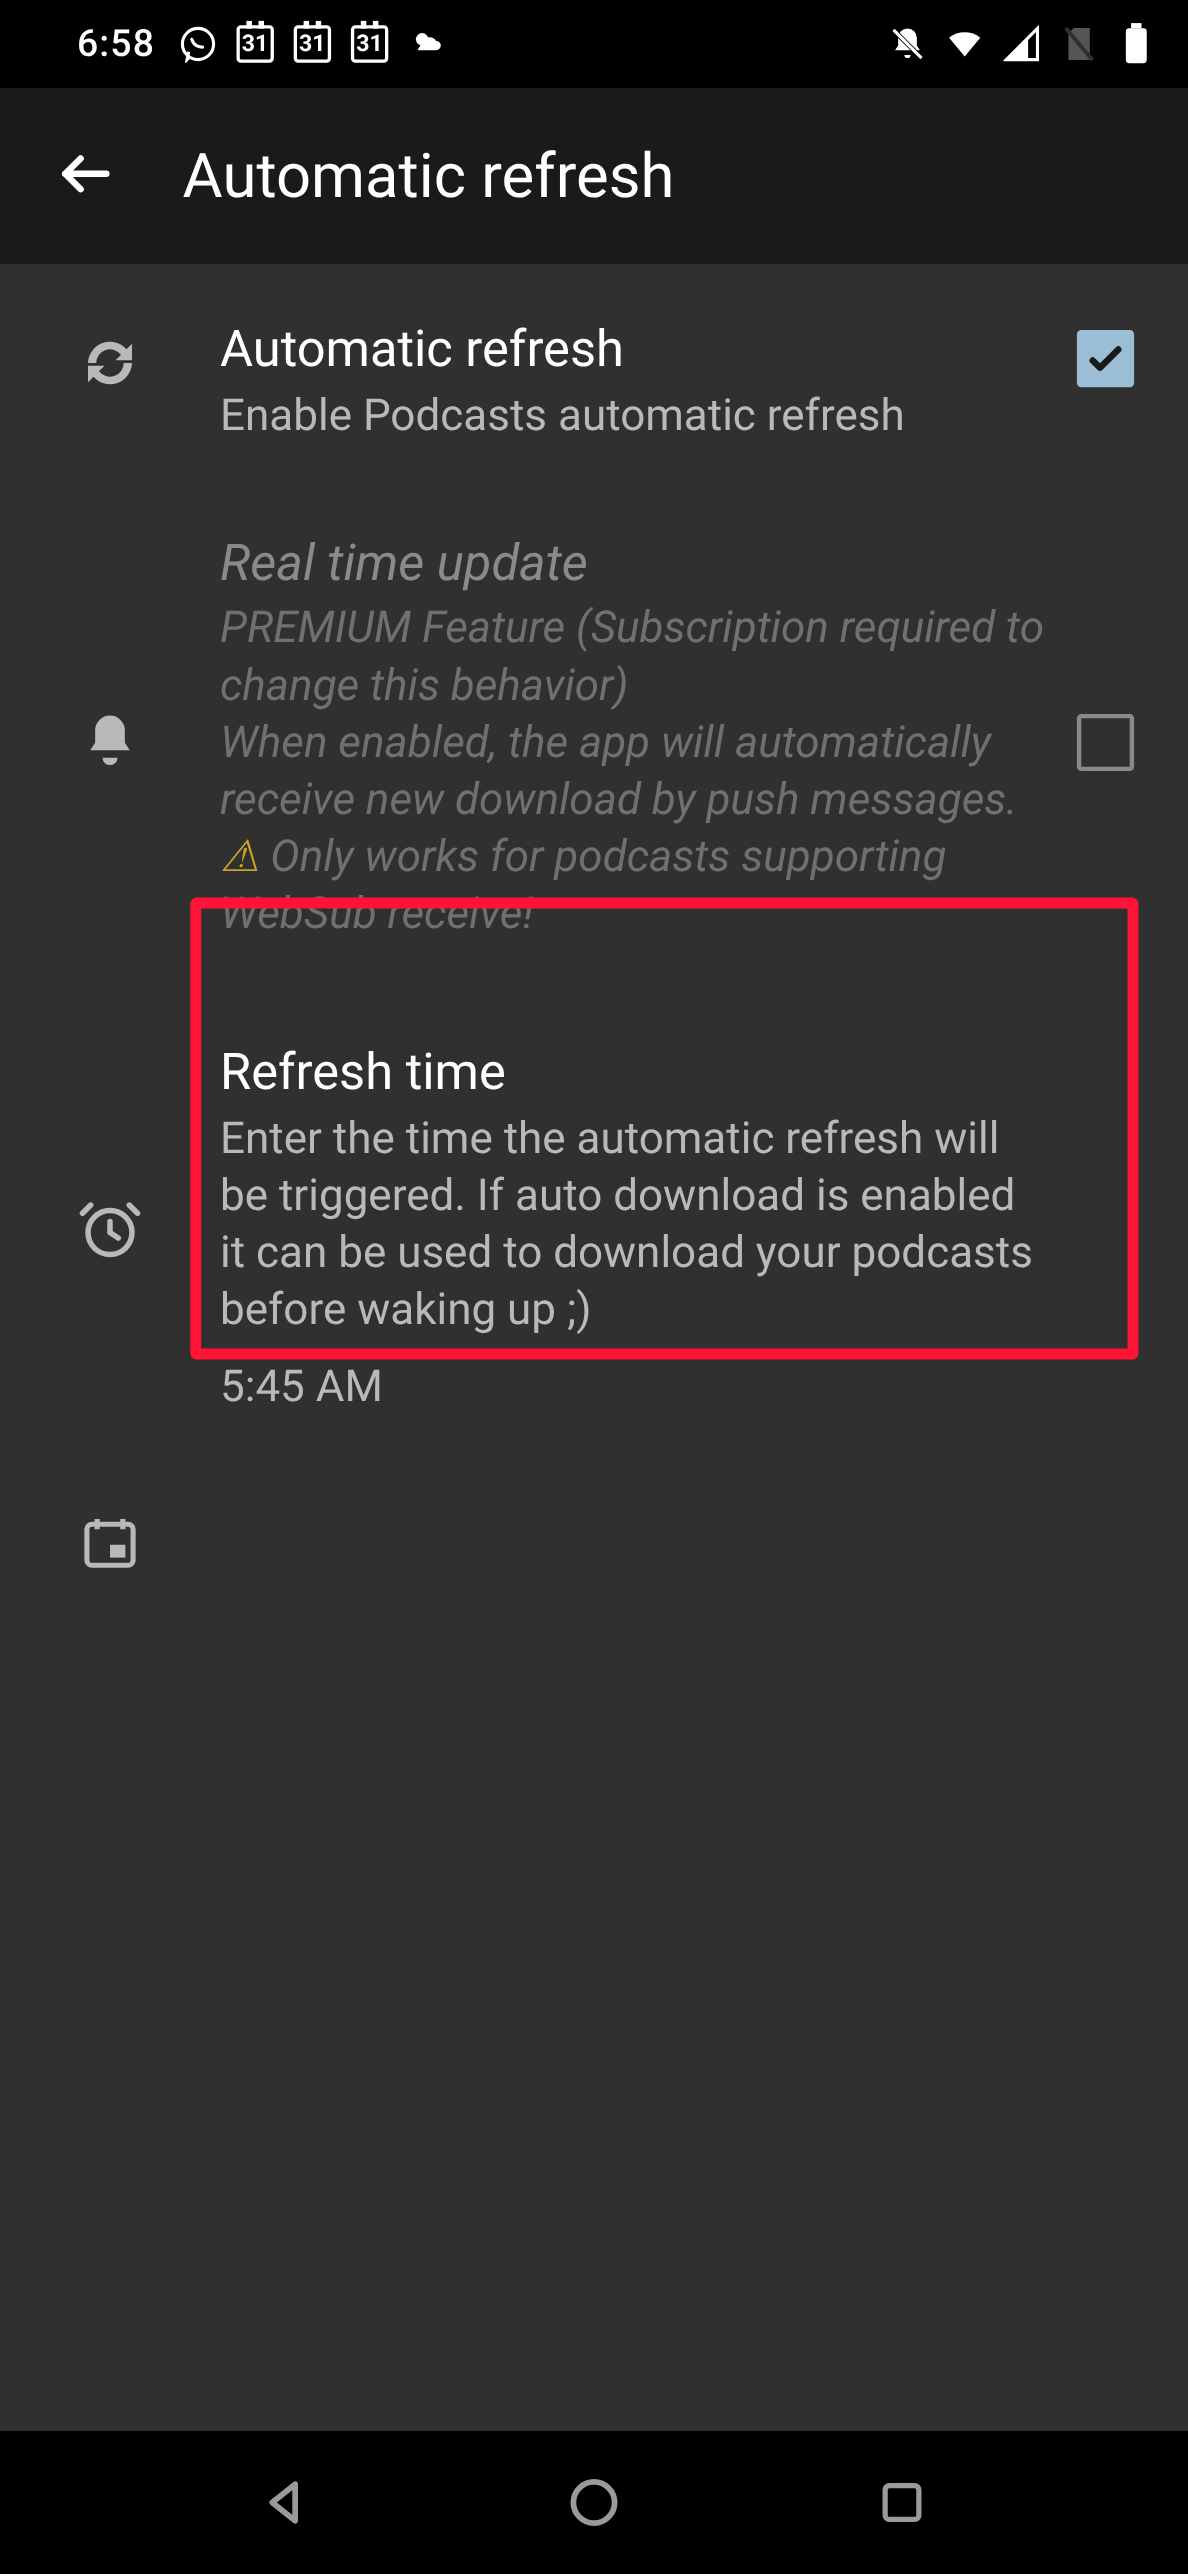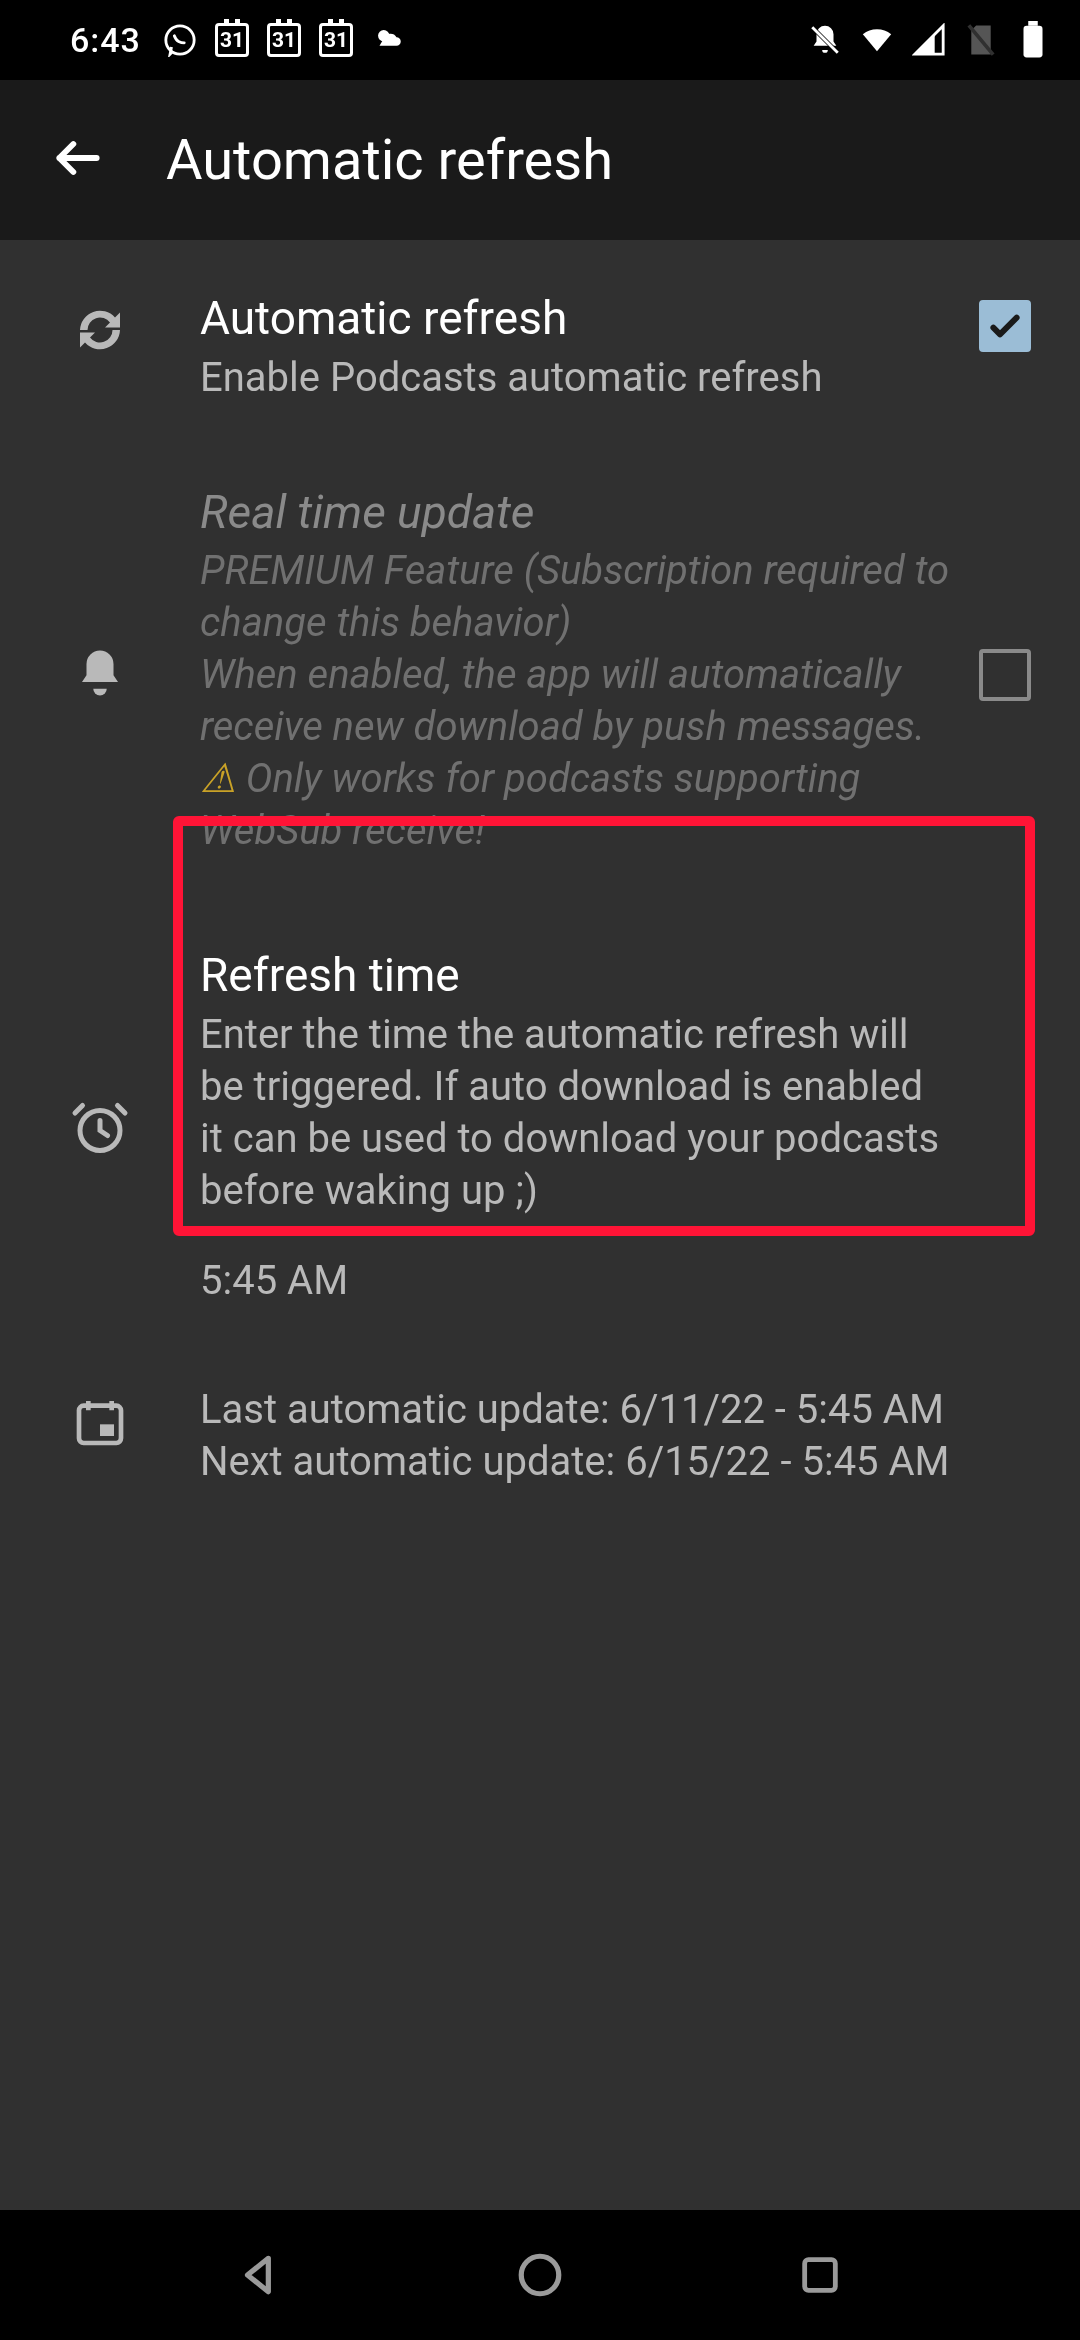--- a/index.html
+++ b/index.html
@@ -116,21 +116,21 @@
   .checkbox.checked {
     background: #9bbdd6;
     border-color: #9bbdd6;
   }
   .checkbox.checked svg { display:block; }
   .checkbox svg { display:none; }
 
   .value-line {
     font-size: 40px;
     color: #b9b9b9;
-    margin-top: 40px;
+    margin-top: 20px;
   }
 
   
   .highlight-box {
     position: absolute;
     border: 10px solid #ff1436;
     border-radius: 6px;
     pointer-events: none;
   }
 
@@ -145,21 +145,21 @@
   }
   .nav-btn { width: 70px; height: 70px; display:flex; align-items:center; justify-content:center; }
 </style>
 </head>
 <body>
 
 <div class="screen">
 
   <div class="status-bar">
     <div class="status-left">
-      <span class="time">6:43</span>
+      <span class="time">6:58</span>
       <span class="status-icon">
         <svg width="34" height="34" viewBox="0 0 24 24">
             <circle cx="12" cy="12" r="10" fill="none" stroke="#fff" stroke-width="2"></circle>
             <path d="M7 20 L5 22 L6 17" stroke="#fff" stroke-width="2" fill="none"></path>
             <path d="M8 9c0 0 1 3 3 4s4 1 4 1" stroke="#fff" stroke-width="2" fill="none" stroke-linecap="round"></path>
           </svg>
       </span>
       <span class="cal-box">
           <span>31</span>
         </span>
@@ -290,24 +290,20 @@
 
     <div class="row" style="padding-top:40px;">
       <div class="icon-col">
         <span>
           <svg width="56" height="56" viewBox="0 0 24 24">
               <rect x="3" y="5" width="18" height="16" rx="2" stroke="#b9b9b9" stroke-width="2" fill="none"></rect>
               <rect x="12" y="13" width="6" height="5" fill="#b9b9b9"></rect>
               <path d="M7 3v4M17 3v4" stroke="#b9b9b9" stroke-width="2"></path>
             </svg>
         </span>
-      </div>
-      <div class="text-col">
-        <div class="row-sub">Last automatic update: 6/11/22 - 5:45 AM</div>
-        <div class="row-sub">Next automatic update: 6/15/22 - 5:45 AM</div>
       </div>
       <div class="ctrl-col"></div>
     </div>
 
     <div class="highlight-box" style="left:173px; top:576px; width:862px; height:420px;"></div>
 
   </div>
 
   <div class="nav-bar">
     <span class="nav-btn">

